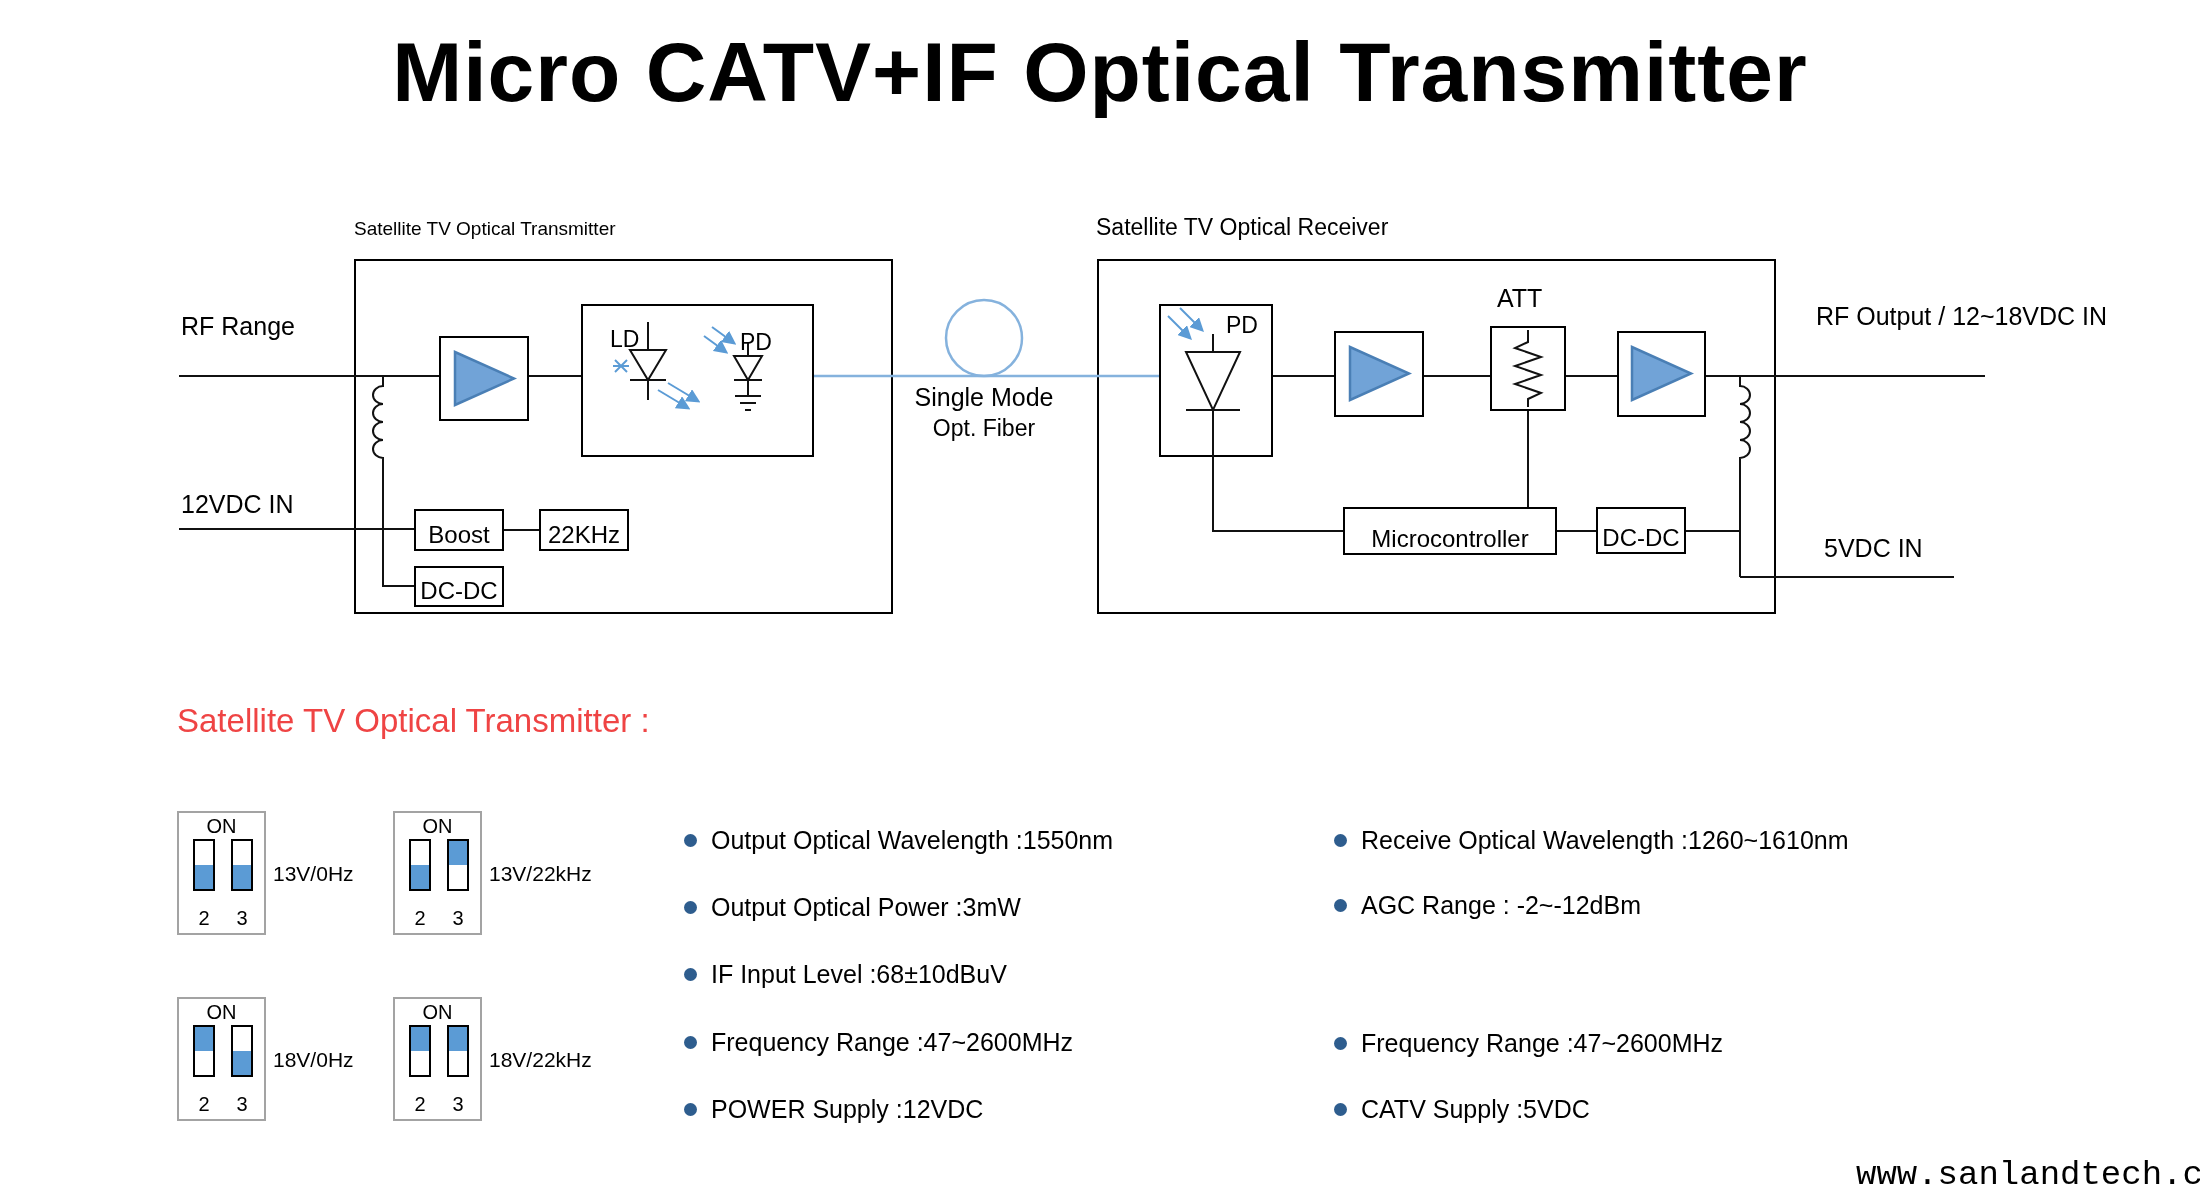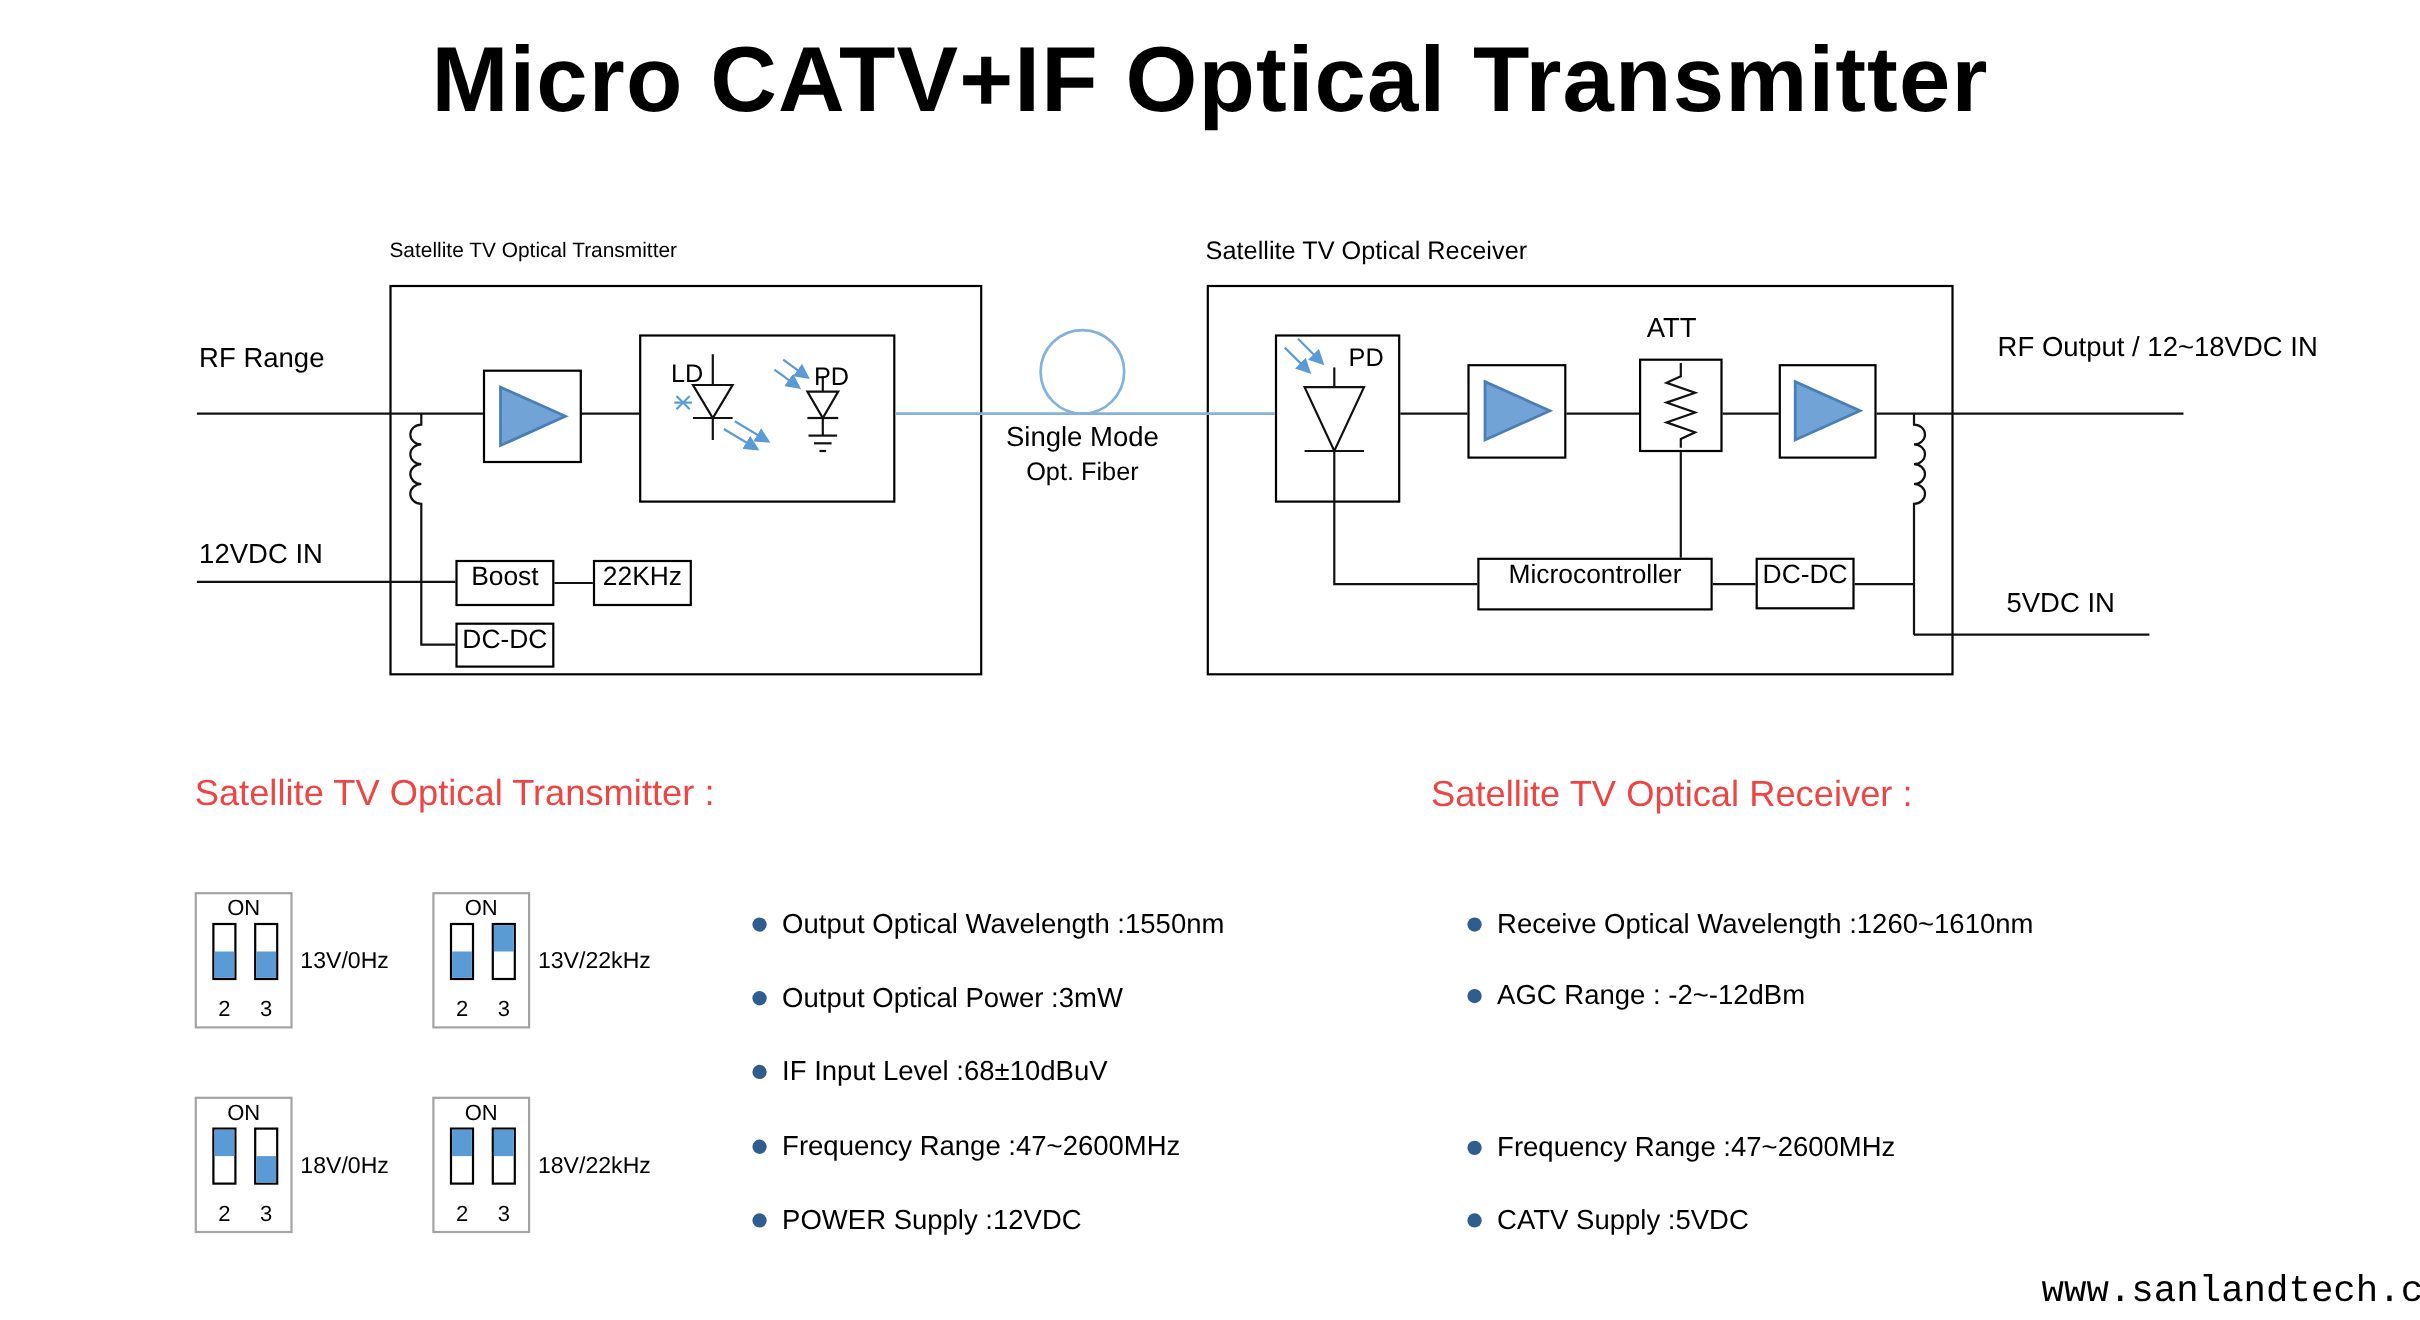--- a/index.html
+++ b/index.html
@@ -3,21 +3,21 @@
 <meta charset="utf-8">
 <style>
   html,body{margin:0;padding:0;background:#fff;}
   .page{position:relative;width:2200px;height:1200px;background:#ffffff;overflow:hidden;
         font-family:"Liberation Sans",sans-serif;color:#000;}
   .lbl{position:absolute;white-space:nowrap;z-index:6;}
   .page-title{position:absolute;left:0;top:24px;width:100%;text-align:center;
               font-size:84px;font-weight:700;letter-spacing:1px;z-index:6;}
   .box{position:absolute;border:2px solid #000;background:transparent;z-index:1;box-sizing:border-box;}
   .tbox{position:absolute;border:2px solid #000;background:#fff;z-index:1;box-sizing:border-box;
-        display:flex;align-items:flex-start;justify-content:center;font-size:24px;}
+        display:flex;align-items:flex-end;justify-content:center;font-size:24px;}
   svg.diagram{position:absolute;left:0;top:0;z-index:5;pointer-events:none;}
   .sec-heading{position:absolute;font-size:33px;color:#ef4444;z-index:6;white-space:nowrap;}
   .dip{position:absolute;width:89px;height:124px;border:2px solid #a3a3a3;background:#fff;z-index:2;box-sizing:border-box;}
   .dip-on{position:absolute;top:2px;left:0;right:0;text-align:center;font-size:20px;}
   .slot{position:absolute;top:26px;width:22px;height:52px;border:2px solid #000;background:#fff;box-sizing:border-box;}
   .slot .fill{position:absolute;left:0;right:0;height:50%;background:#5b9bd5;display:block;}
   .slot .fill[data-state="up"]{top:0;}
   .slot .fill[data-state="down"]{bottom:0;}
   .pin{position:absolute;top:94px;width:22px;text-align:center;font-size:20px;}
   .dip-label{position:absolute;font-size:21px;z-index:6;white-space:nowrap;}
@@ -147,21 +147,20 @@
       <path d="M1168,316 L1190,338" marker-end="url(#ab)"></path>
       <path d="M1180,308 L1202,330" marker-end="url(#ab)"></path>
     </g>
 
     <g stroke="#111111" stroke-width="2" fill="none">
       <path d="M1528,330 V342 L1515,348 L1541,357 L1515,366 L1541,375 L1515,384 L1541,393 L1528,399 V407"></path>
     </g>
   </svg>
 
   <div class="sec-heading" style="left:177px;top:702px;">Satellite TV Optical Transmitter :</div>
-  <div class="sec-heading" style="left:1301px;top:703px;">Satellite TV Optical Receiver :</div>
 
   <div class="dip" style="left:177px;top:811px;">
     <div class="dip-on">ON</div>
     <div class="slot" style="left:14px;">
         <i class="fill" data-state="down"></i>
       </div>
     <div class="slot" style="left:52px;">
         <i class="fill" data-state="down"></i>
       </div>
     <div class="pin" style="left:14px;">2</div>

